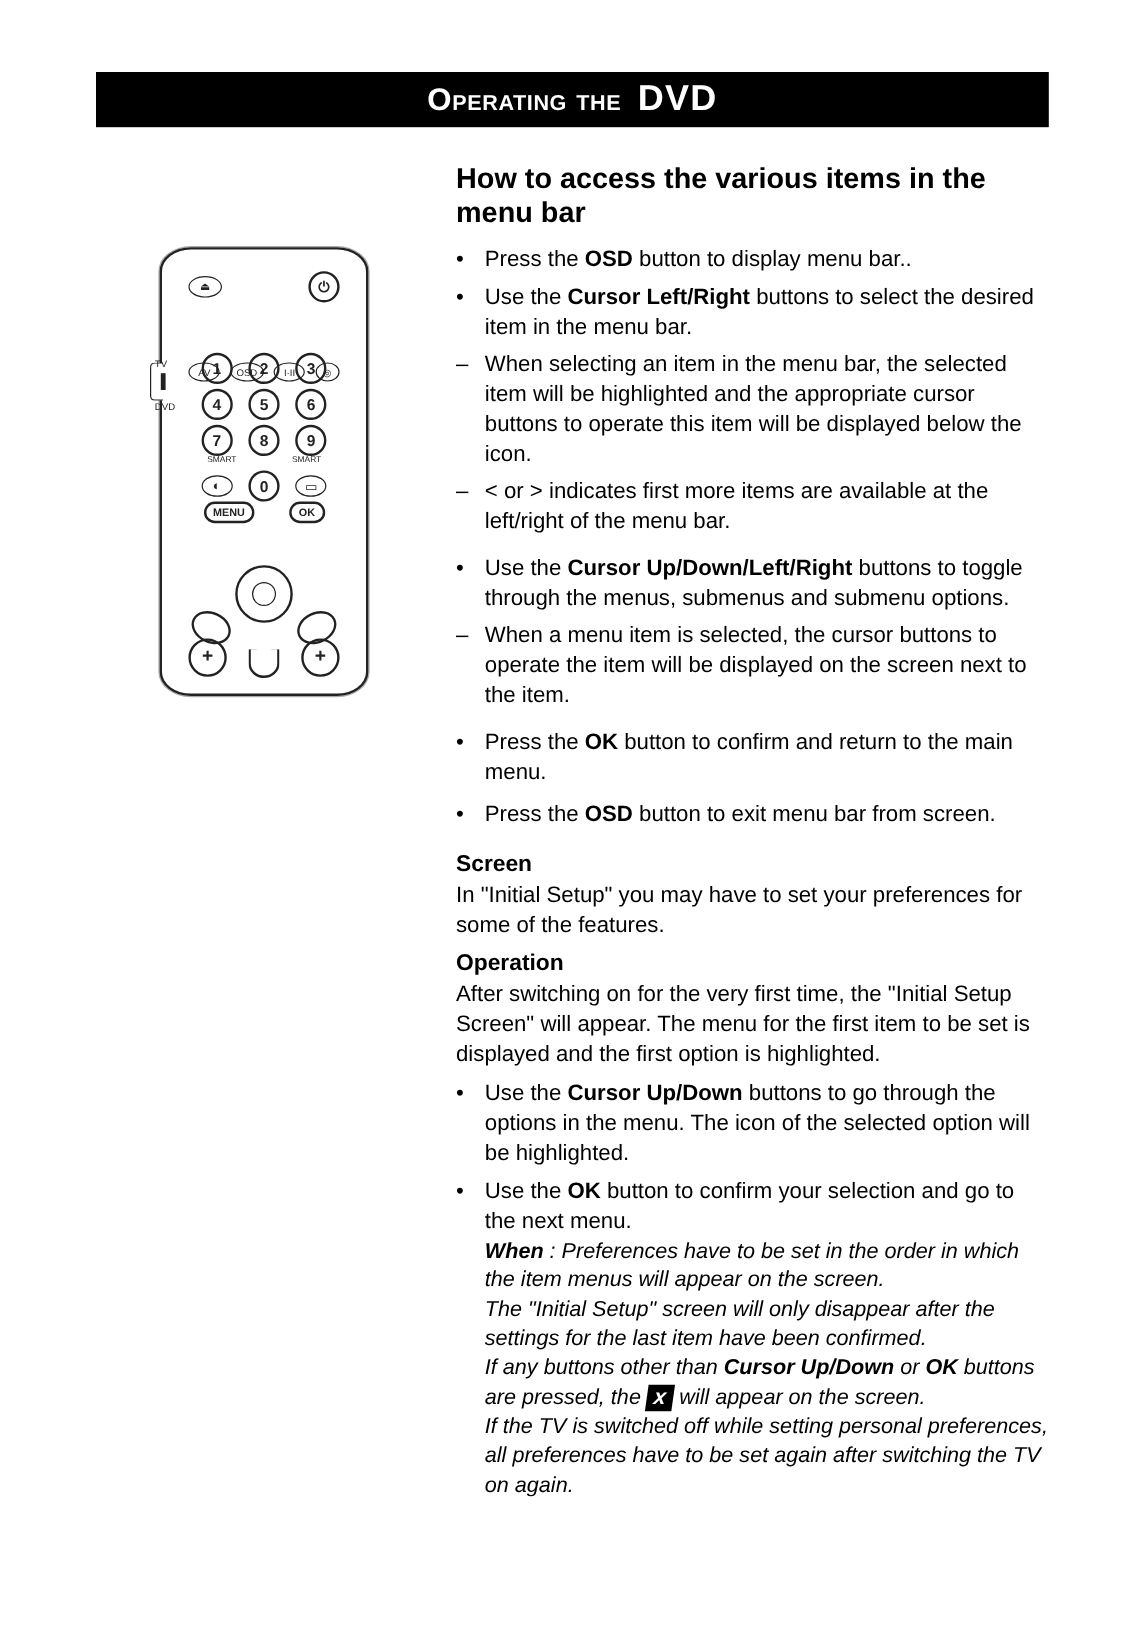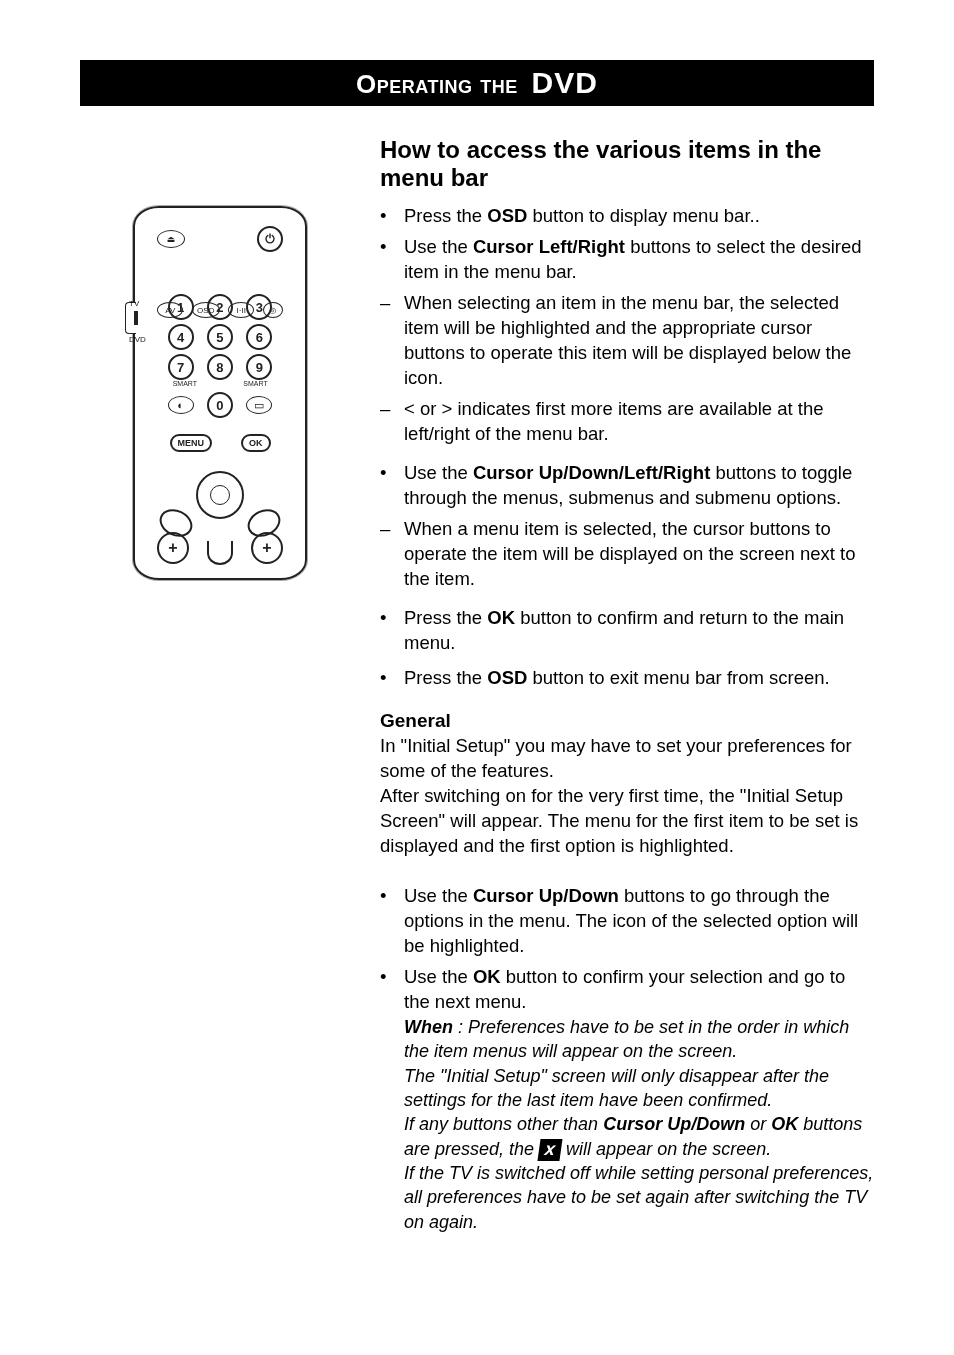--- a/index.html
+++ b/index.html
@@ -213,21 +213,21 @@
           <div class="smart">SMART</div>
           <div></div>
           <div class="smart">SMART</div>
         </div>
         <div class="row" style="top:184px; padding:0 26px;">
           <div class="rbtn-oval" style="width:24px;height:16px;font-size:11px">◐</div>
           <div class="circ" style="width:22px;height:22px;font-size:13px">0</div>
           <div class="rbtn-oval" style="width:24px;height:16px;font-size:11px">▭</div>
         </div>
 
-        <div class="row" style="top:226px; padding:0 20px;">
+        <div class="row" style="top:210px; padding:0 20px;">
           <div class="oval-lbl">MENU</div>
           <div class="oval-lbl">OK</div>
         </div>
 
         <div class="dpad"></div>
         <div class="lobe l"></div>
         <div class="lobe r"></div>
 
         <div class="plusbtn l">+</div>
         <div class="plusbtn r">+</div>
@@ -274,24 +274,25 @@
           <span class="content"><span>Press the </span><span class="b">OK</span><span> button to confirm and return to the main menu.</span></span>
           </li>
 
         <li style="margin-top:10px">
             <span class="marker">•</span>
           <span class="content"><span>Press the </span><span class="b">OSD</span><span> button to exit menu bar from screen.</span></span>
           </li>
       </ul>
 
 
-      <h3 class="sub">General</h3>
+      <h3 class="sub">Screen</h3>
       <div style="font-size:18.5px;line-height:1.35">In "Initial Setup" you may have to set your preferences for some of the features.</div>
 
-      <div style="font-size:18.5px;line-height:1.35;margin-bottom:25px">After switching on for the very first time, the "Initial Setup Screen" will appear.  The menu for the first item to be set is displayed and the first option is highlighted.</div>
+      <h3 class="sub">Operation</h3>
+      <div style="font-size:18.5px;line-height:1.35;margin-bottom:8px">After switching on for the very first time, the "Initial Setup Screen" will appear.  The menu for the first item to be set is displayed and the first option is highlighted.</div>
 
       <ul class="outer">
         <li>
             <span class="marker">•</span>
           <span class="content"><span>Use the </span><span class="b">Cursor Up/Down</span><span> buttons to go through the options in the menu. The icon of the selected option will be highlighted.</span></span>
           </li>
 
         <li>
             <span class="marker">•</span>
           <span class="content">

